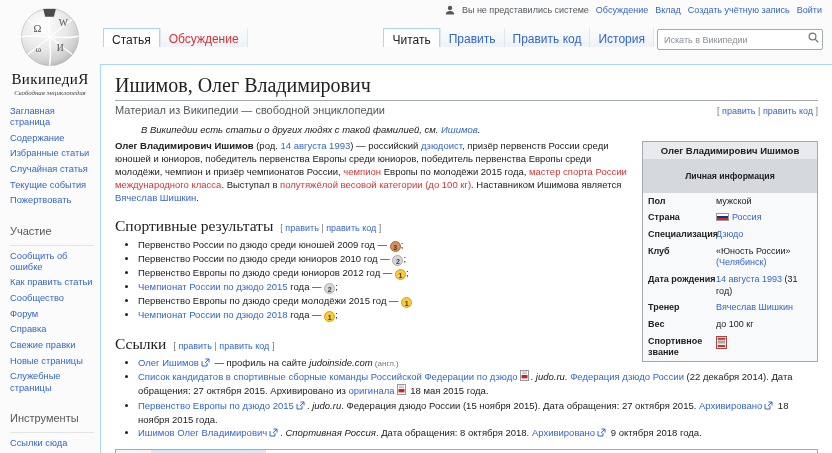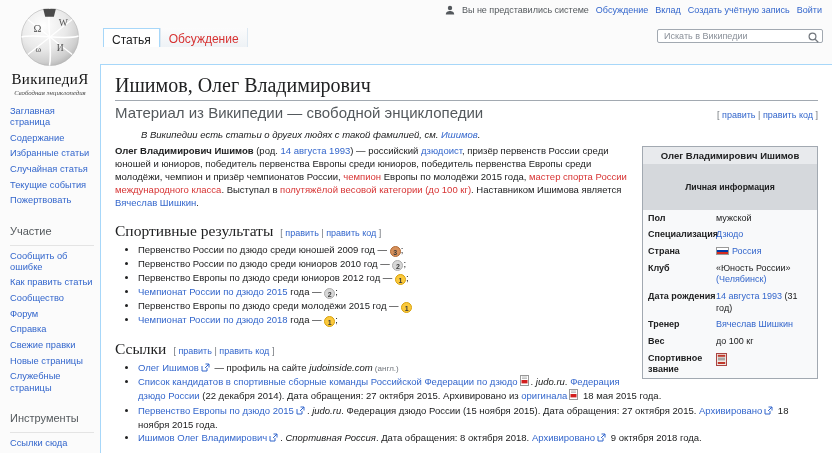--- a/index.html
+++ b/index.html
@@ -31,47 +31,47 @@
 
   
   .tabs-row{ position:absolute; left:100px; top:28px; width:732px; height:19px; display:flex; align-items:flex-end; }
   .tab{ font-size:12px; padding:4px 8px 4px; color:#3366cc; background:linear-gradient(#fcfcfc,#eef2f6); border-left:1px solid #dde8f1; height:19px; white-space:nowrap; }
   .tab:last-child{ border-right:1px solid #dde8f1; }
   .tab.active{ background:#fff; color:#202122; border:1px solid #a7d7f9; border-bottom:none; }
   .tab.red{ color:#d73333; }
   .tabs-left{ display:flex; margin-left:3px; }
   .tabs-right{ display:flex; margin-left:auto; margin-right:178px; }
 
-  .search-wrap{ position:absolute; top:29px; right:9px; width:166px; height:14px; }
+  .search-wrap{ position:absolute; top:29px; right:9px; width:166px; height:21px; }
   .search-wrap input{ width:100%; height:100%; border:1px solid #a2a9b1; border-radius:2px; font-size:9px; padding:0 18px 0 6px; color:#202122; font-family:"Liberation Sans",sans-serif; }
   .search-wrap input::placeholder{ color:#8a9099; }
   .search-ico{ position:absolute; right:4px; top:3px; width:11px; height:11px; }
 
   
   .content{ position:absolute; left:100px; top:64px; width:732px; height:406px; background:#fff;
     border-left:1px solid #a7d7f9; border-top:1px solid #a7d7f9; padding:7px 14px 0 14px; overflow:hidden; }
 
   h1.page-title{ font-family:"Liberation Serif", serif; font-weight:normal; font-size:20px; margin:2px 0 0 0; padding-bottom:3px; border-bottom:1px solid #a2a9b1; }
   .sub-row{ display:flex; justify-content:space-between; align-items:baseline; margin-top:3px; }
-  .site-sub{ font-size:15px; color:#54595d; }
+  .site-sub{ font-size:11px; color:#54595d; }
   .edit-links{ font-size:9px; white-space:nowrap; }
   .edit-links .br{ color:#72777d; }
 
   .hatnote{ font-style:italic; font-size:9.5px; margin:8px 0 4px 26px; }
 
   .intro-wrap{ overflow:visible; }
   .intro{ font-size:9.5px; line-height:13px; margin:4px 0 0 0; }
   .b{ font-weight:bold; } .i{ font-style:italic; }
   .seg-link{ color:#3366cc; } .seg-red{ color:#d73333; }
   .gray-note{ color:#72777d; font-size:8px; }
 
   
   .infobox{ float:right; width:176px; border:1px solid #a2a9b1; background:#f8f9fa; margin:2px 0 8px 12px; font-size:9px; }
   .ib-title{ background:#e8eaed; font-weight:bold; text-align:center; padding:3px 2px; font-size:9.5px; }
-  .ib-sub{ background:#d5d8dc; font-weight:bold; text-align:center; padding:18px; font-size:8.7px; }
+  .ib-sub{ background:#d5d8dc; font-weight:bold; text-align:center; padding:12px; font-size:8.7px; }
   .ib-row{ display:flex; padding:2.5px 5px 2.5px 5px; }
   .ib-label{ width:68px; flex:none; font-weight:bold; line-height:1.25; }
   .ib-value{ flex:1; line-height:1.3; }
   .flag-ru{ display:inline-block; width:13px; height:8px; vertical-align:-1px; margin-right:3px;
     background:linear-gradient(#ffffff 33%, #0039a6 33%, #0039a6 66%, #d52b1e 66%); border:1px solid #999; }
 
   
   h2.sec{ font-family:"Liberation Serif", serif; font-weight:normal; font-size:15.5px; margin:13px 0 3px 0; }
   h2.sec .edit-links{ font-size:9px; font-family:"Liberation Sans",sans-serif; margin-left:7px; }
   ul.wlist{ margin:3px 0 6px 0; padding-left:23px; }
@@ -161,20 +161,26 @@
         <li><a href="#">Постоянная ссылка</a></li>
       </ul>
     </nav>
 </div>
 
 <div class="tabs-row">
   <div class="tabs-left" id="tabs-left">
       <div class="tab active">Статья</div>
       <div class="tab red">Обсуждение</div>
     </div>
+  <div class="tabs-right" id="tabs-right">
+      <div class="tab active">Читать</div>
+      <div class="tab">Править</div>
+      <div class="tab">Править код</div>
+      <div class="tab">История</div>
+    </div>
 </div>
 <div class="search-wrap">
   <input type="text" placeholder="Искать в Википедии" style="">
   <span class="search-ico">
     <svg width="11" height="11" viewBox="0 0 11 11">
         <circle cx="4.5" cy="4.5" r="3.4" fill="none" stroke="#72777d" stroke-width="1.2"></circle>
         <line x1="7.2" y1="7.2" x2="10.2" y2="10.2" stroke="#72777d" stroke-width="1.3"></line>
       </svg>
   </span>
 </div>
@@ -191,26 +197,26 @@
   <div class="intro-wrap">
     <aside class="infobox">
       <div class="ib-title">Олег Владимирович Ишимов</div>
       <div class="ib-sub">Личная информация</div>
       <div id="infobox-rows">
           <div class="ib-row">
             <div class="ib-label">Пол</div>
             <div class="ib-value"><span>мужской</span></div>
           </div>
           <div class="ib-row">
+            <div class="ib-label">Страна</div>
+            <div class="ib-value"><span class="flag-ru"></span><a class="seg-link" href="#">Россия</a></div>
+          </div>
+          <div class="ib-row">
             <div class="ib-label">Специализация</div>
             <div class="ib-value"><a class="seg-link" href="#">Дзюдо</a></div>
-          </div>
-          <div class="ib-row">
-            <div class="ib-label">Страна</div>
-            <div class="ib-value"><span class="flag-ru"></span><a class="seg-link" href="#">Россия</a></div>
           </div>
           <div class="ib-row">
             <div class="ib-label">Клуб</div>
             <div class="ib-value"><span>«Юность России» </span><a class="seg-link" href="#">(Челябинск)</a></div>
           </div>
           <div class="ib-row">
             <div class="ib-label">Дата рождения</div>
             <div class="ib-value"><a class="seg-link" href="#">14 августа 1993</a><span> (31 год)</span></div>
           </div>
           <div class="ib-row">

